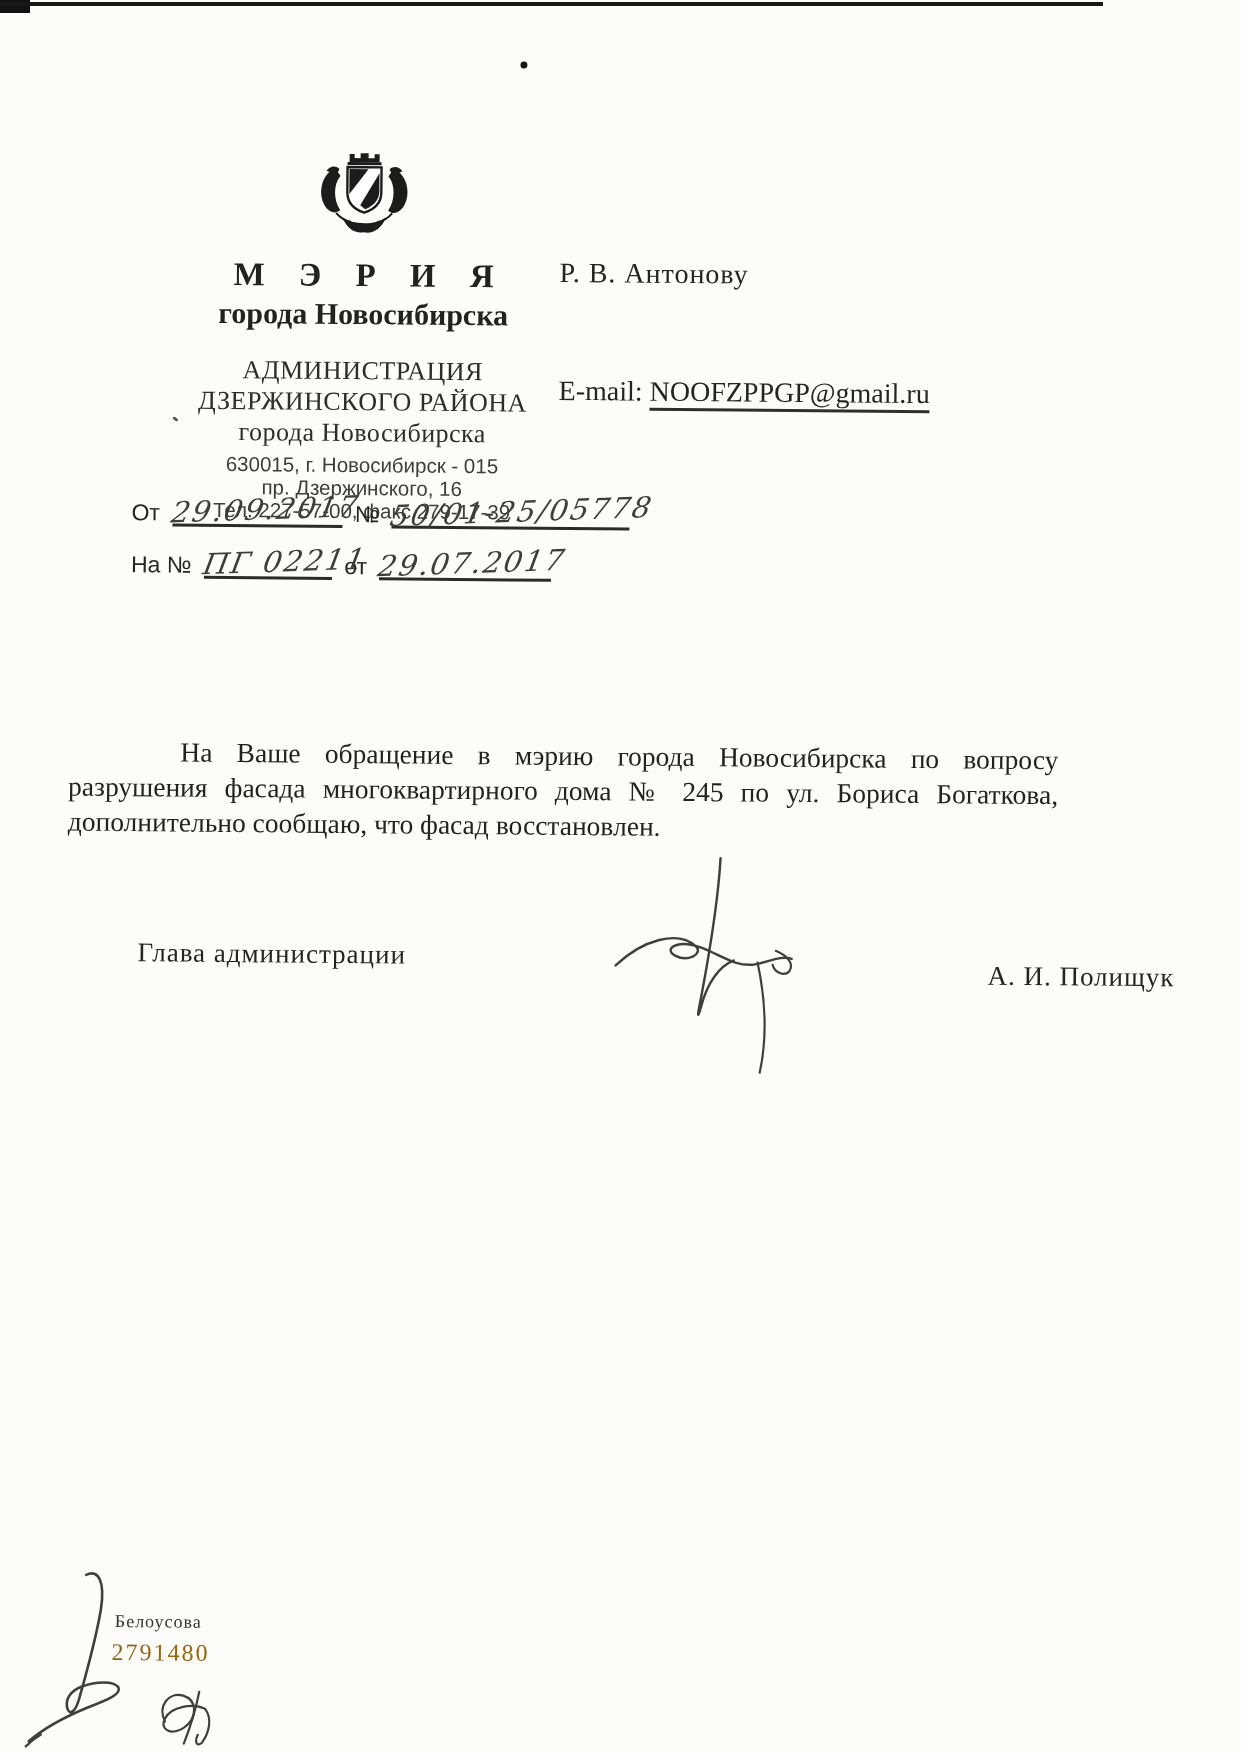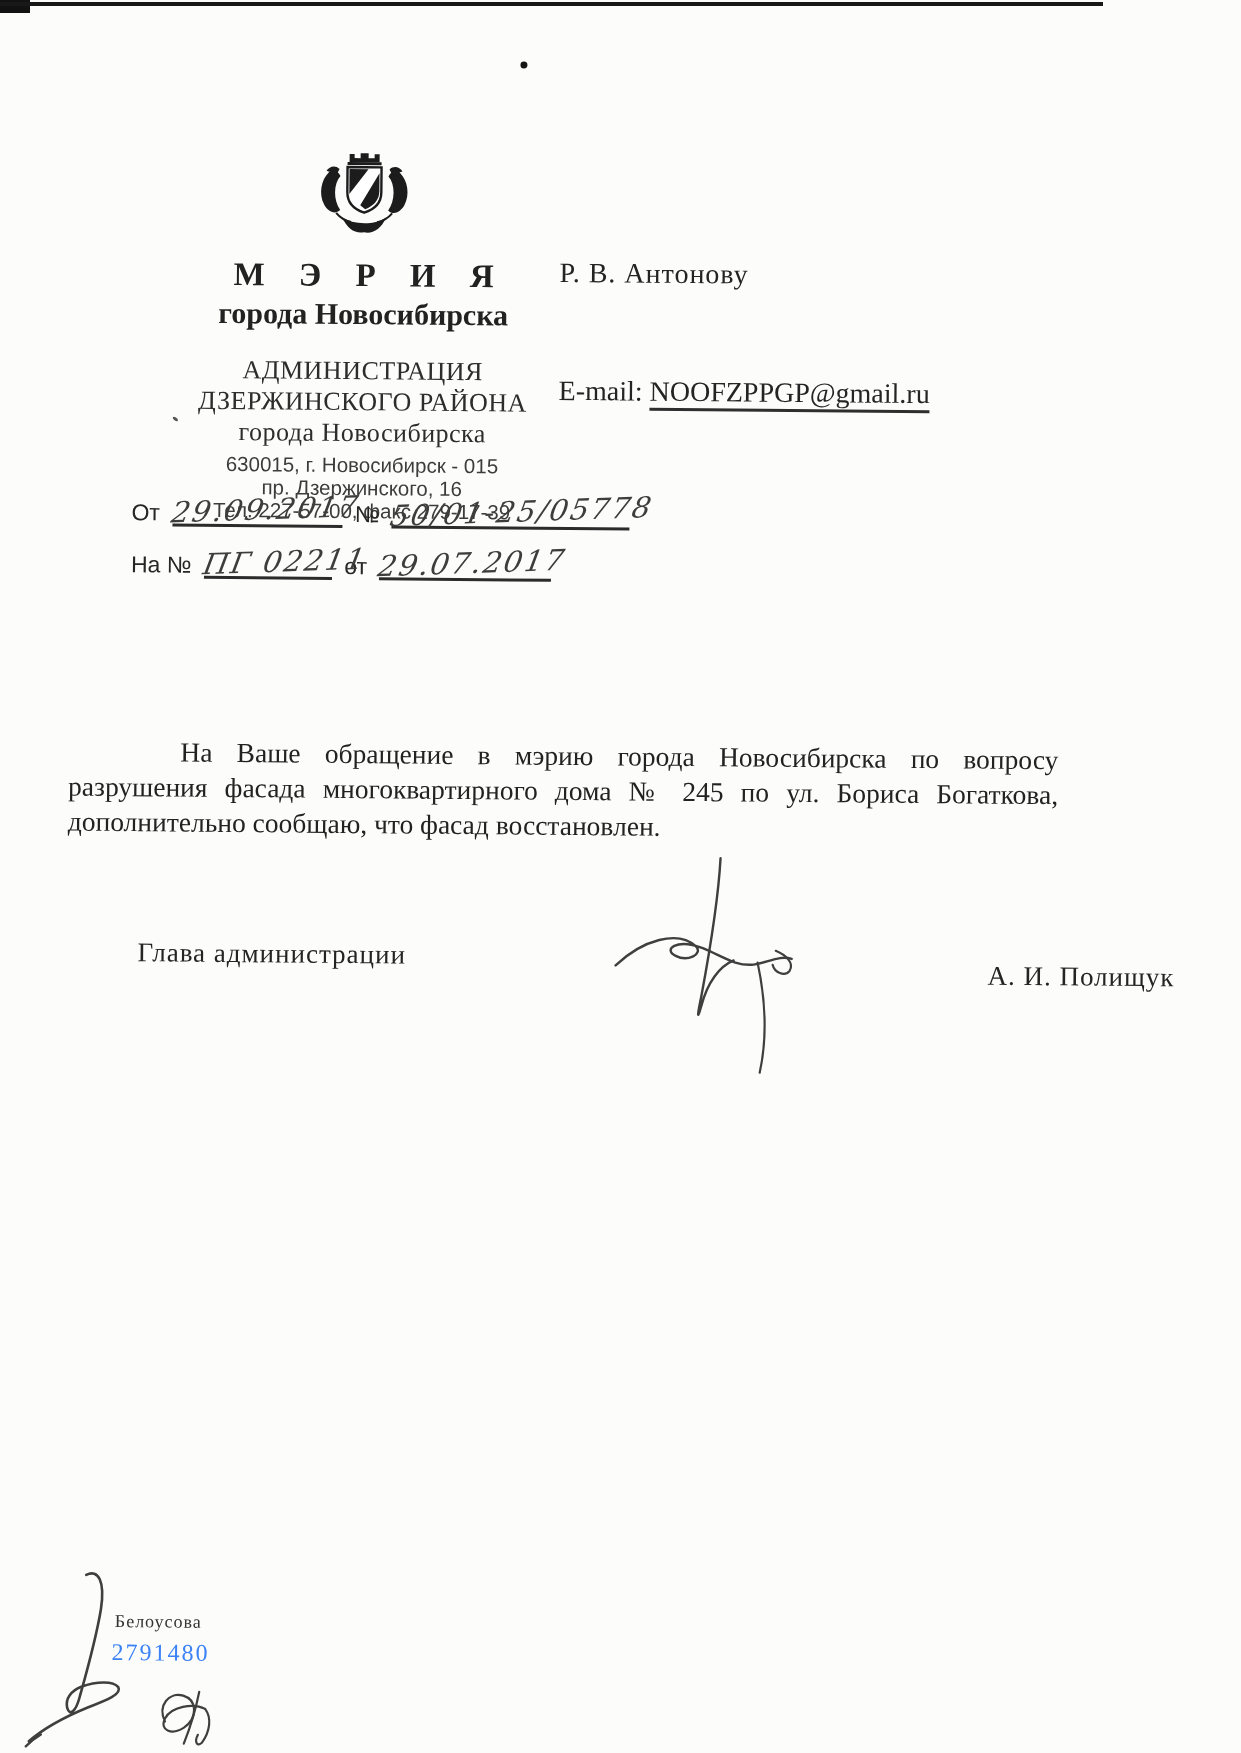--- a/index.html
+++ b/index.html
@@ -55,21 +55,21 @@
   }
 
   
   .sign-title{position:absolute;left:146px;top:936px;font-size:27px;color:#242424;letter-spacing:1px;}
   .sig-main{position:absolute;left:616px;top:850px;}
   .sign-name{position:absolute;left:996px;top:952px;font-size:27px;color:#242424;letter-spacing:1px;}
 
   
   .exec-check{position:absolute;left:38px;top:1566px;}
   .exec-name{position:absolute;left:129px;top:1610px;font-size:18px;color:#333;letter-spacing:1px;}
-  .exec-phone{position:absolute;left:126px;top:1638px;font-size:24px;color:#3b82f6;letter-spacing:2px;}
+  .exec-phone{position:absolute;left:126px;top:1638px;font-size:24px;color:#a16207;letter-spacing:2px;}
   .exec-initials{position:absolute;left:150px;top:1684px;}
 
   svg.scribble path, svg.scribble polyline{fill:none;stroke:#3f3f3f;stroke-linecap:round;stroke-linejoin:round;}
 </style>
 </head>
 <body>
 
 <div class="sheet">
 
   <div class="artifact-corner"></div>

